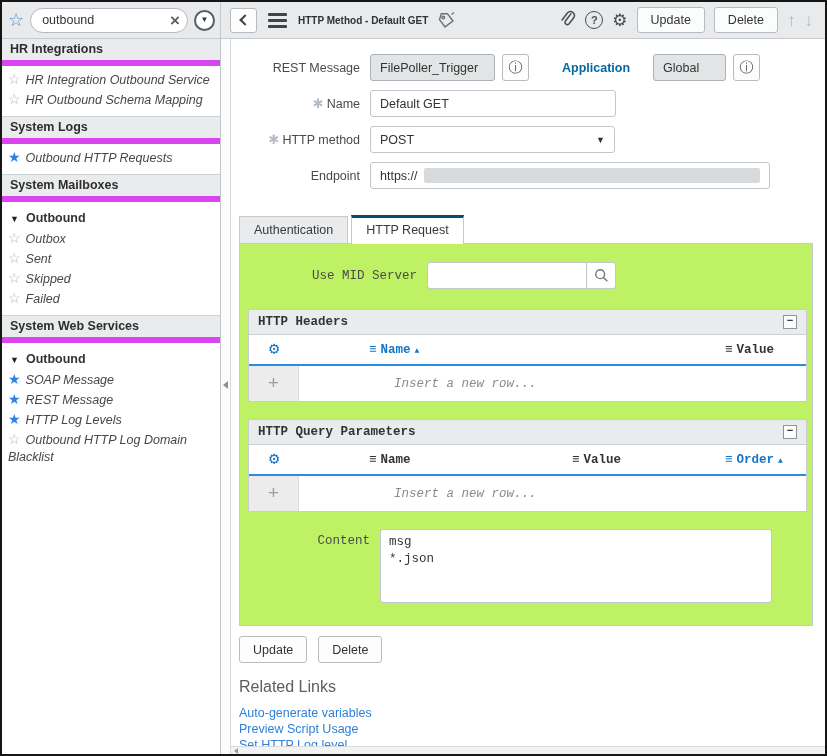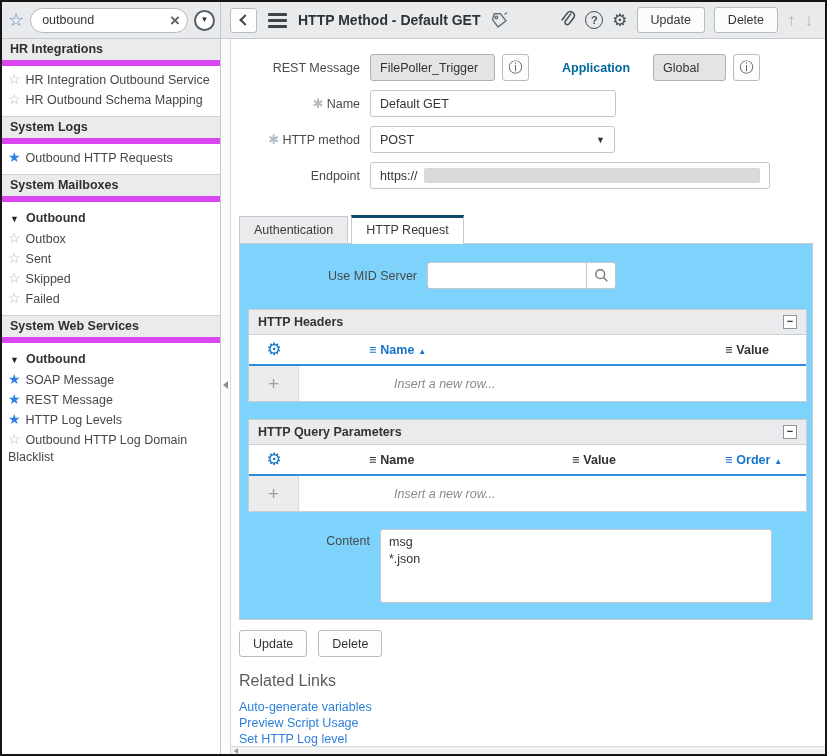--- a/index.html
+++ b/index.html
@@ -14,40 +14,40 @@
   .search-pill { flex:1; height:25px; background:#fff; border:1px solid #b4bac0; border-radius:13px; display:flex; align-items:center; padding:0 7px 0 11px; }
   .search-pill input { border:none; outline:none; width:100%; font-size:12.5px; color:#333; font-family:inherit; background:transparent; }
   .clear-x { font-size:17px; font-weight:bold; color:#5a5f64; line-height:1; cursor:pointer; }
   .circle-caret { width:21px; height:21px; flex:none; border:2px solid #575d63; border-radius:50%; display:grid; place-items:center; background:#fff; cursor:pointer; }
   .circle-caret span { font-size:8px; color:#333; line-height:1; }
   .topbar-main { flex:1; display:flex; align-items:center; padding:0 12px 0 9px; gap:9px; }
   .back-btn { width:27px; height:25px; background:#fdfdfd; border:1px solid #b7bcc1; border-radius:3px; display:grid; place-items:center; cursor:pointer; }
   .chev-left { width:8px; height:8px; border-left:2px solid #3e444a; border-bottom:2px solid #3e444a; transform:rotate(45deg); margin-left:3px; }
   .burger { display:flex; flex-direction:column; gap:3px; cursor:pointer; padding:2px; }
   .burger i { display:block; width:19px; height:3px; background:#3e444a; border-radius:1px; }
-  .doc-title { font-size:14px; font-weight:bold; color:#2d3237; white-space:nowrap; }
+  .doc-title { font-size:10px; font-weight:bold; color:#2d3237; white-space:nowrap; }
   .tag-ic svg { display:block; }
   .tb-spacer { flex:1; }
   .hdr-ic { color:#474e54; font-size:17px; line-height:1; cursor:pointer; }
   .help-circle { width:18px; height:18px; border:1.6px solid #474e54; border-radius:50%; display:grid; place-items:center; font-size:11px; font-weight:bold; color:#474e54; cursor:pointer; }
   .hdr-btn { height:26px; padding:0 13px; background:#fbfcfc; border:1px solid #b7bcc1; border-radius:3px; font-size:12.5px; color:#333; cursor:pointer; font-family:inherit; }
   .nav-arrow { font-size:17px; color:#b0b6bb; line-height:1; cursor:pointer; }
 
   
   .body { flex:1; display:flex; min-height:0; }
   .sidebar { width:219px; flex:none; border-right:1px solid #c3c7cb; background:#fff; overflow:hidden; }
   .collapse-strip { width:10px; flex:none; background:#fcfcfd; border-right:1px solid #d6d9db; position:relative; cursor:pointer; }
   .collapse-handle { position:absolute; top:342px; left:2px; width:0; height:0; border-top:4px solid transparent; border-bottom:4px solid transparent; border-right:5px solid #8a8f93; }
   .main { flex:1; position:relative; padding:15px 0 0 6px; background:#fff; overflow:hidden; }
 
   
   .sb-sec-h { background:#e9ebec; border-top:1px solid #ced2d5; border-bottom:6px solid #d946ef; padding:3px 8px 4px; font-weight:bold; color:#2e2e2e; }
   .sb-sec-h:first-child { border-top:none; }
   .sb-items { padding:4px 0 6px; }
-  .sb-item { padding:1px 4px 1px 6px; line-height:17px; color:#474747; cursor:pointer; }
+  .sb-item { padding:1px 4px 1px 6px; line-height:17px; color:#474747; cursor:pointer;font-style:italic; }
   .sb-item .star { font-size:14px; margin-right:5px; }
   .star.o { color:#b3b3b3; }
   .star.f { color:#2f83e0; }
   .sb-group { padding:5px 8px 4px; font-weight:bold; color:#333; cursor:pointer; }
   .sb-group .caret { font-size:9px; margin-right:7px; color:#222; }
 
   
   .f-row { display:flex; align-items:center; margin:0 0 9px 0; }
   .f-label { width:133px; flex:none; text-align:right; color:#4a4a4a; padding-right:10px; }
   .req { color:#b3bcc4; font-size:13px; margin-right:3px; }
@@ -59,21 +59,21 @@
   .w245 { width:246px; }
   .select { width:245px; justify-content:space-between; cursor:pointer; }
   .sel-caret { font-size:9px; color:#333; }
   .endpoint { width:400px; gap:6px; cursor:text; }
   .redact { flex:1; height:15px; background:#d9dadb; border-radius:2px; }
 
   
   .tabs { display:flex; align-items:flex-end; margin:26px 0 0 2px; position:relative; z-index:2; }
   .tab { padding:6px 14px 6px; background:#e9ebec; border:1px solid #c6cace; border-bottom:none; margin-right:3px; color:#3a3a3a; cursor:pointer; }
   .tab.active { background:#fff; border-top:3px solid #0c4a6e; padding:5px 14px 7px; margin-bottom:-1px; }
-  .tab-panel { border:1px solid #c6cace; background:#7dd3fc; margin:0 12px 0 2px; padding:14px 0 12px 0; }
+  .tab-panel { border:1px solid #c6cace; background:#bef264; margin:0 12px 0 2px; padding:14px 0 18px 0;font-family:Liberation Mono, monospace; }
 
   .mid-row { display:flex; align-items:center; margin:4px 0 20px 0; }
   .mid-label { width:187px; flex:none; text-align:right; color:#4a4a4a; padding-right:10px; }
   .mid-input { width:160px; height:27px; border:1px solid #c2c7cb; border-radius:3px 0 0 3px; padding:0 8px; font-family:inherit; font-size:12.5px; outline:none; }
   .mid-search { width:29px; height:27px; border:1px solid #c2c7cb; border-left:none; border-radius:0 3px 3px 0; background:#fff; display:grid; place-items:center; cursor:pointer; }
 
   
   .card { border:1px solid #c9cdd1; margin:0 5px 17px 8px; }
   .card-header { background:#e9ebec; border-bottom:1px solid #ccd0d3; padding:4px 9px; display:flex; justify-content:space-between; align-items:center; font-weight:bold; color:#333; height:25px; }
   .minus-box { width:14px; height:14px; border:1px solid #8e9499; background:#fdfdfd; font-size:11px; line-height:11px; text-align:center; color:#333; cursor:pointer; }

